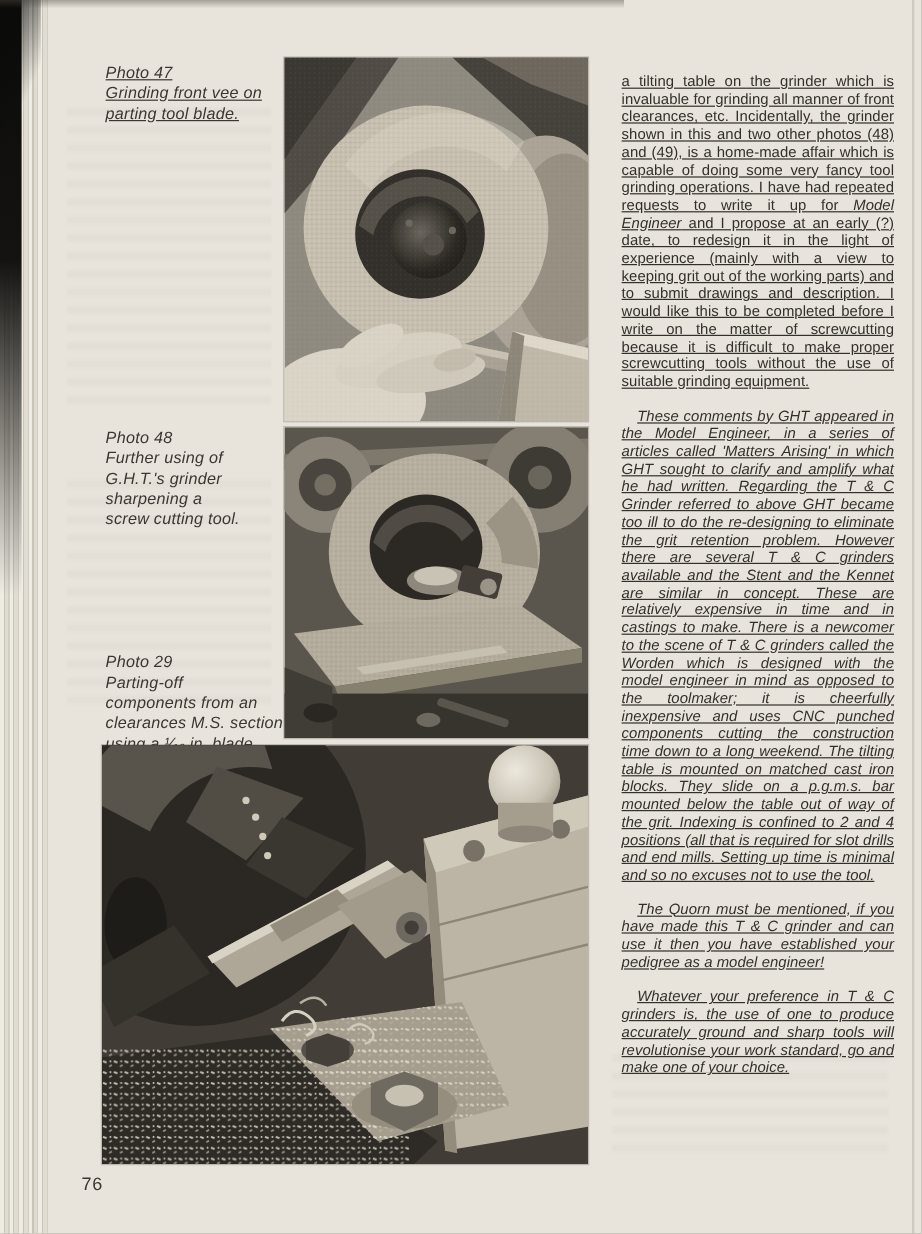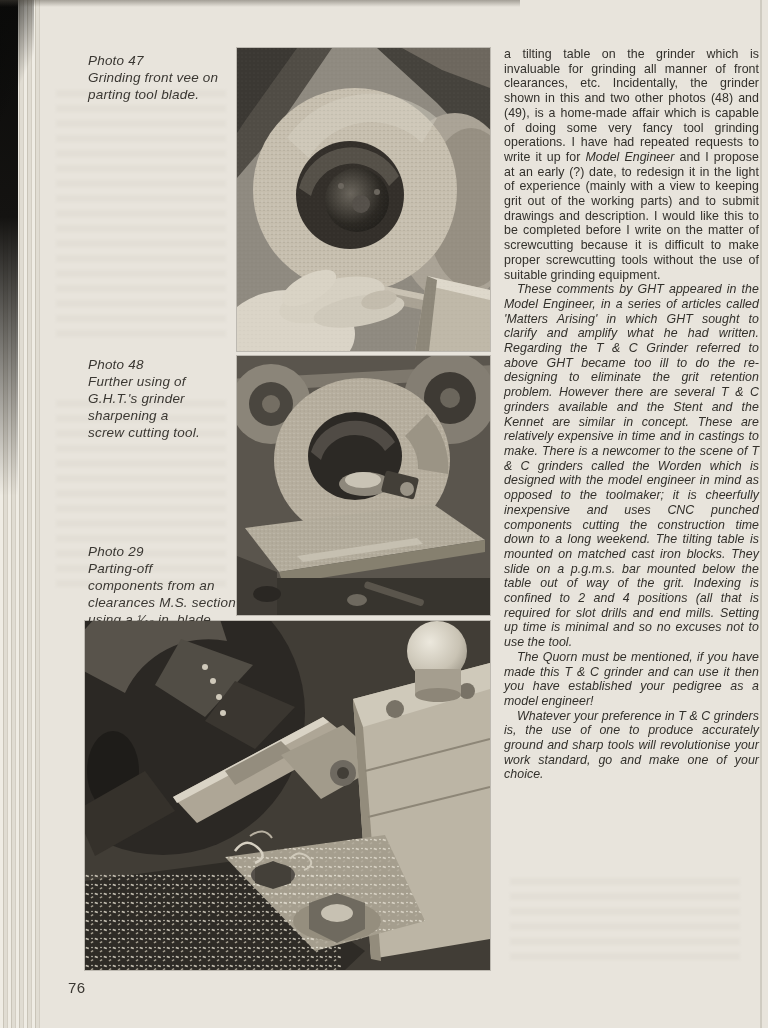--- a/index.html
+++ b/index.html
@@ -18,31 +18,31 @@
   
   .ghost{position:absolute;opacity:0.55;pointer-events:none;
         background:repeating-linear-gradient(180deg,rgba(130,124,112,0.10) 0 7px,rgba(130,124,112,0) 7px 15px);
         filter:blur(1.5px);}
   .ghost-left{left:56px;top:90px;width:170px;height:250px;}
   .ghost-left2{left:56px;top:400px;width:170px;height:190px;}
   .ghost-right{left:510px;top:878px;width:230px;height:90px;}
   
   .caption{position:absolute;left:88px;width:162px;font-style:italic;font-size:13.5px;
         line-height:17px;letter-spacing:0.2px;color:#3a3732;}
-  .cap1{top:52px;} .cap2{top:356px;} .cap3{top:543px;}
+  .cap1{top:52px;text-decoration:underline;} .cap2{top:356px;} .cap3{top:543px;}
   
   .photo{position:absolute;box-shadow:0 0 0 1px rgba(60,56,48,0.25);}
   .photo svg{display:block;}
   .ph1{left:237px;top:48px;width:253px;height:303px;}
   .ph2{left:237px;top:356px;width:253px;height:259px;}
   .ph3{left:85px;top:621px;width:405px;height:349px;}
   
   .article{position:absolute;left:504px;top:47px;width:255px;font-size:12.4px;
         line-height:14.7px;text-align:justify;letter-spacing:0.05px;}
-  .article p{margin:0;}
+  .article p{margin:14px;text-decoration:underline;}
   .article p.indent{text-indent:13px;}
   .article p.ital{font-style:italic;}
   .article .inline-ital{font-style:italic;}
   .refline{margin-top:0;}
   
   .pagenum{position:absolute;left:68px;top:979px;font-size:15px;color:#3a3732;letter-spacing:0.5px;}
 </style>
 </head>
 <body>
 

